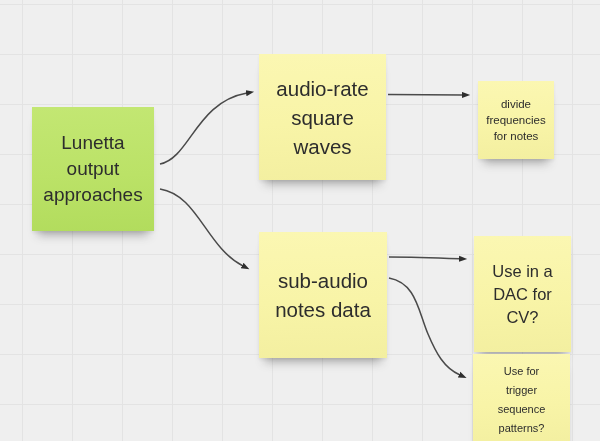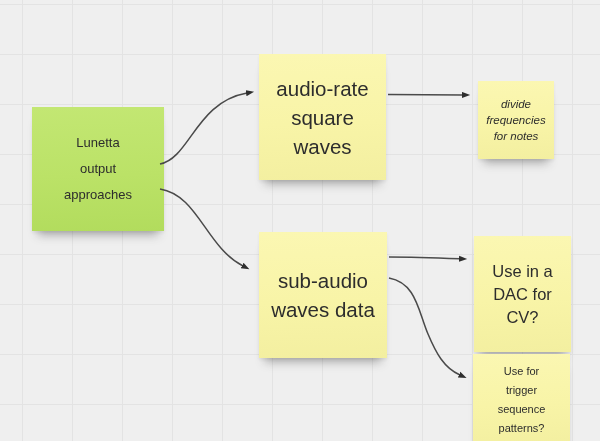--- a/index.html
+++ b/index.html
@@ -27,23 +27,23 @@
     color: #2d2d2d;
     box-shadow: 0 10px 9px -6px rgba(60,60,60,0.38), 0 2px 3px rgba(0,0,0,0.06);
     cursor: pointer;
     z-index: 1;
   }
   .note-text { white-space: pre-line; display: block; width: 100%; }
 
   .note.yellow { background: linear-gradient(178deg, #fbf7b2 0%, #f8f4a7 55%, #f3efa0 100%); margin-top: 32px; }
   .note.green  { background: linear-gradient(178deg, #c3e773 0%, #bbe267 55%, #b2dc5d 100%); }
 
-  .note-lunetta  { left: 32px;  top: 107px; width: 132px; height: 124px; font-size: 13px;   line-height: 26px; }
+  .note-lunetta  { left: 32px;  top: 107px; width: 122px; height: 124px; font-size: 19px;   line-height: 26px; }
   .note-audio    { left: 259px; top: 22px;  width: 127px; height: 126px; font-size: 20.5px; line-height: 29px; }
-  .note-divide   { left: 478px; top: 49px;  width: 76px;  height: 78px;  font-size: 11.5px; line-height: 16px; font-style: italic; }
+  .note-divide   { left: 478px; top: 49px;  width: 76px;  height: 78px;  font-size: 11.5px; line-height: 16px; }
   .note-subaudio { left: 259px; top: 200px; width: 128px; height: 126px; font-size: 20.5px; line-height: 29px; }
   .note-dac      { left: 474px; top: 204px; width: 97px;  height: 116px;  font-size: 16.5px; line-height: 23px; }
   .note-trigger  { left: 473px; top: 322px; width: 97px;  height: 92px;  font-size: 11px; line-height: 19px; }
 
   svg.connector-layer {
     position: absolute;
     left: 0; top: 0;
     width: 600px; height: 441px;
     z-index: 2;
     pointer-events: none;
@@ -74,21 +74,21 @@
   </div>
 
   <div class="note yellow note-divide">
     <span class="note-text">divide
 frequencies
 for notes</span>
   </div>
 
   <div class="note yellow note-subaudio">
     <span class="note-text">sub-audio
-waves data</span>
+notes data</span>
   </div>
 
   <div class="note yellow note-dac">
     <span class="note-text">Use in a
 DAC for
 CV?</span>
   </div>
 
   <div class="note yellow note-trigger">
     <span class="note-text">Use for

